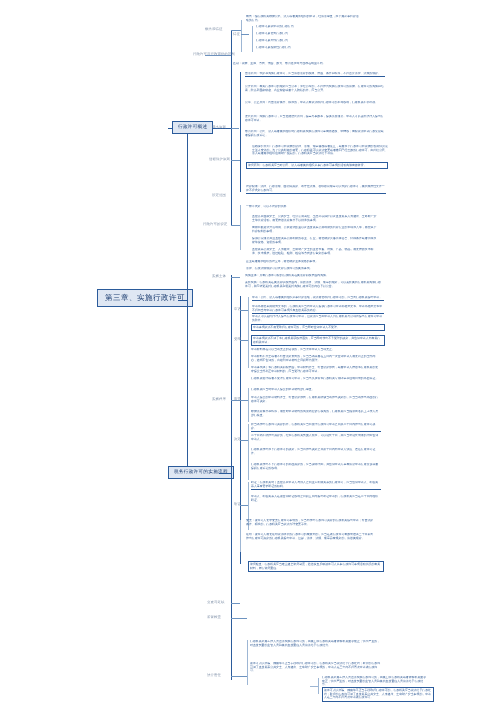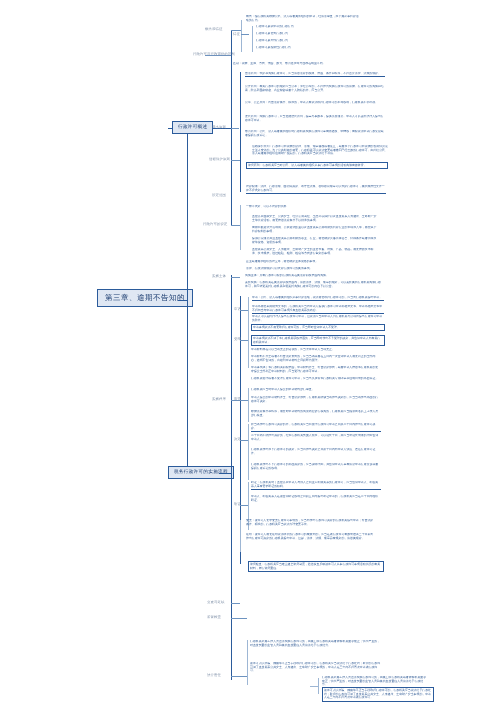--- a/index.html
+++ b/index.html
@@ -31,21 +31,21 @@
        letter-spacing:0;word-break:break-all;overflow:hidden;}
   .blk.u{border-bottom:.6px solid #2b5b9b;padding-bottom:.5px;}
   .blk.box{border:.6px solid #2b5b9b;padding:.8px 1px;}
   .blk.plain{}
 </style>
 </head>
 <body>
 
 <div id="canvas">
 
-  <div class="node root" style="left:97px;top:289px;">第三章、逾期不告知的</div>
+  <div class="node root" style="left:97px;top:289px;">第三章、实施行政许可</div>
 
   <div class="hline" style="left:178px;top:300px;width:9px;"></div>
   <div class="vline" style="left:187px;top:128px;height:345px;"></div>
 
   <div class="hline" style="left:168px;top:128px;width:19px;"></div>
   <div class="node lvl2" style="left:172px;top:121px;">行政许可概述</div>
 
   <div class="hline" style="left:168px;top:473px;width:19px;"></div>
   <div class="node lvl2" style="left:168px;top:466px;">税务行政许可的实施流程</div>
 

